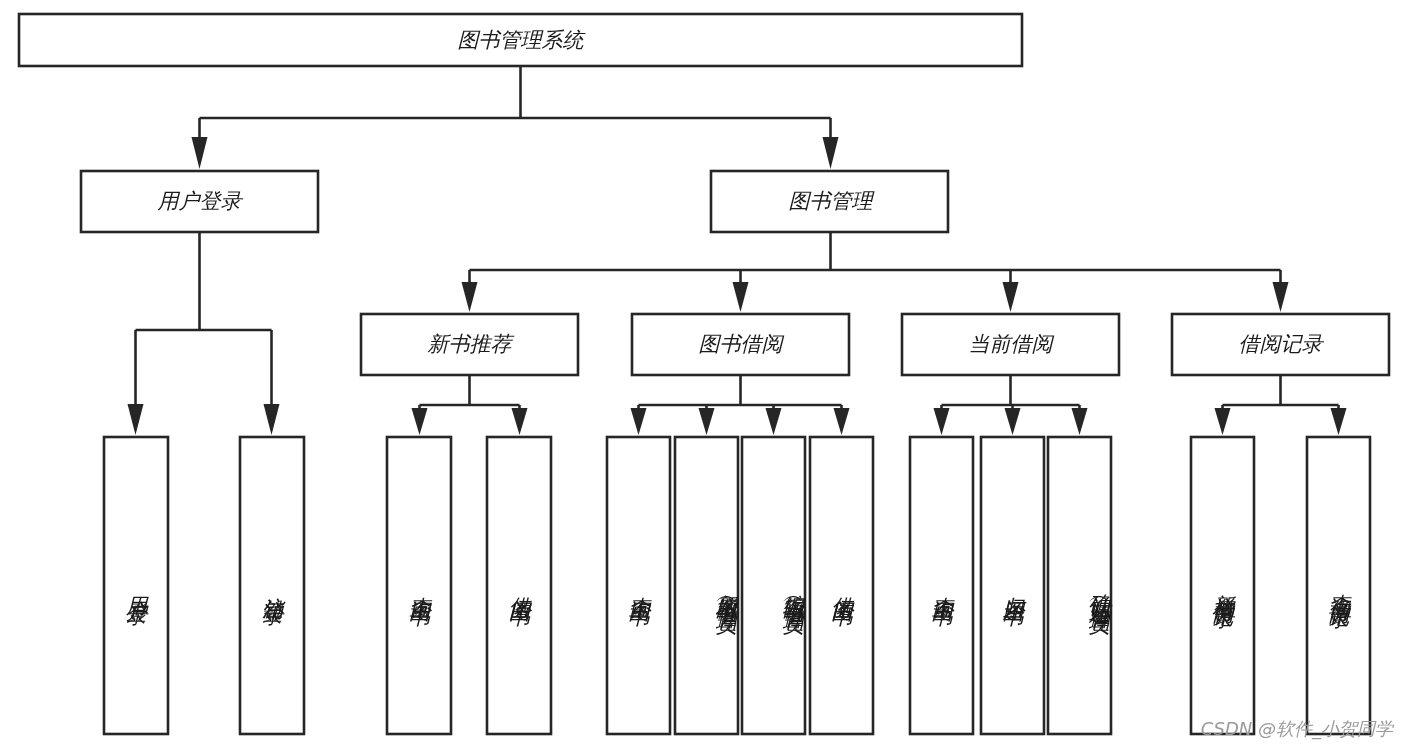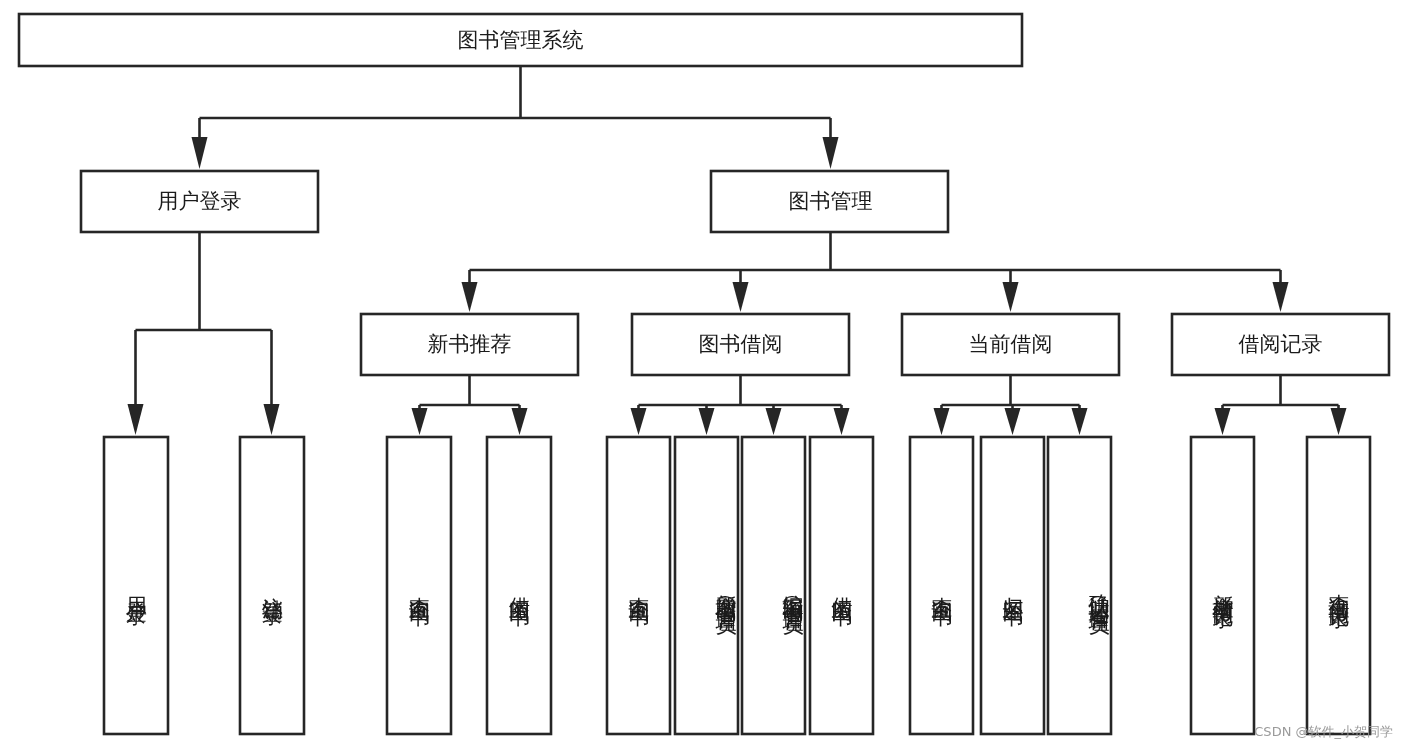--- a/index.html
+++ b/index.html
@@ -11,20 +11,21 @@
     font-family: "DejaVu Sans", "Liberation Sans", sans-serif;
     width: 1405px;
     height: 747px;
     overflow: hidden;
   }
   #diagram-root {
     position: relative;
     width: 1405px;
     height: 747px;
     background: #ffffff;
+    font-style: italic;
   }
   svg#flow-svg {
     position: absolute;
     left: 0;
     top: 0;
     width: 1405px;
     height: 747px;
   }
   .node-rect {
     fill: #ffffff;
@@ -61,21 +62,21 @@
     align-items: center;
     justify-content: center;
     pointer-events: none;
     white-space: nowrap;
   }
   .watermark {
     position: absolute;
     right: 12px;
     bottom: 6px;
     font-family: "DejaVu Sans", "Liberation Sans", sans-serif;
-    font-size: 13px;
+    font-size: 18px;
     color: #9a9a9a;
     white-space: nowrap;
   }
 </style>
 </head>
 <body>
 
 <div id="diagram-root">
 
   <svg id="flow-svg" viewBox="0 0 1405 747">

